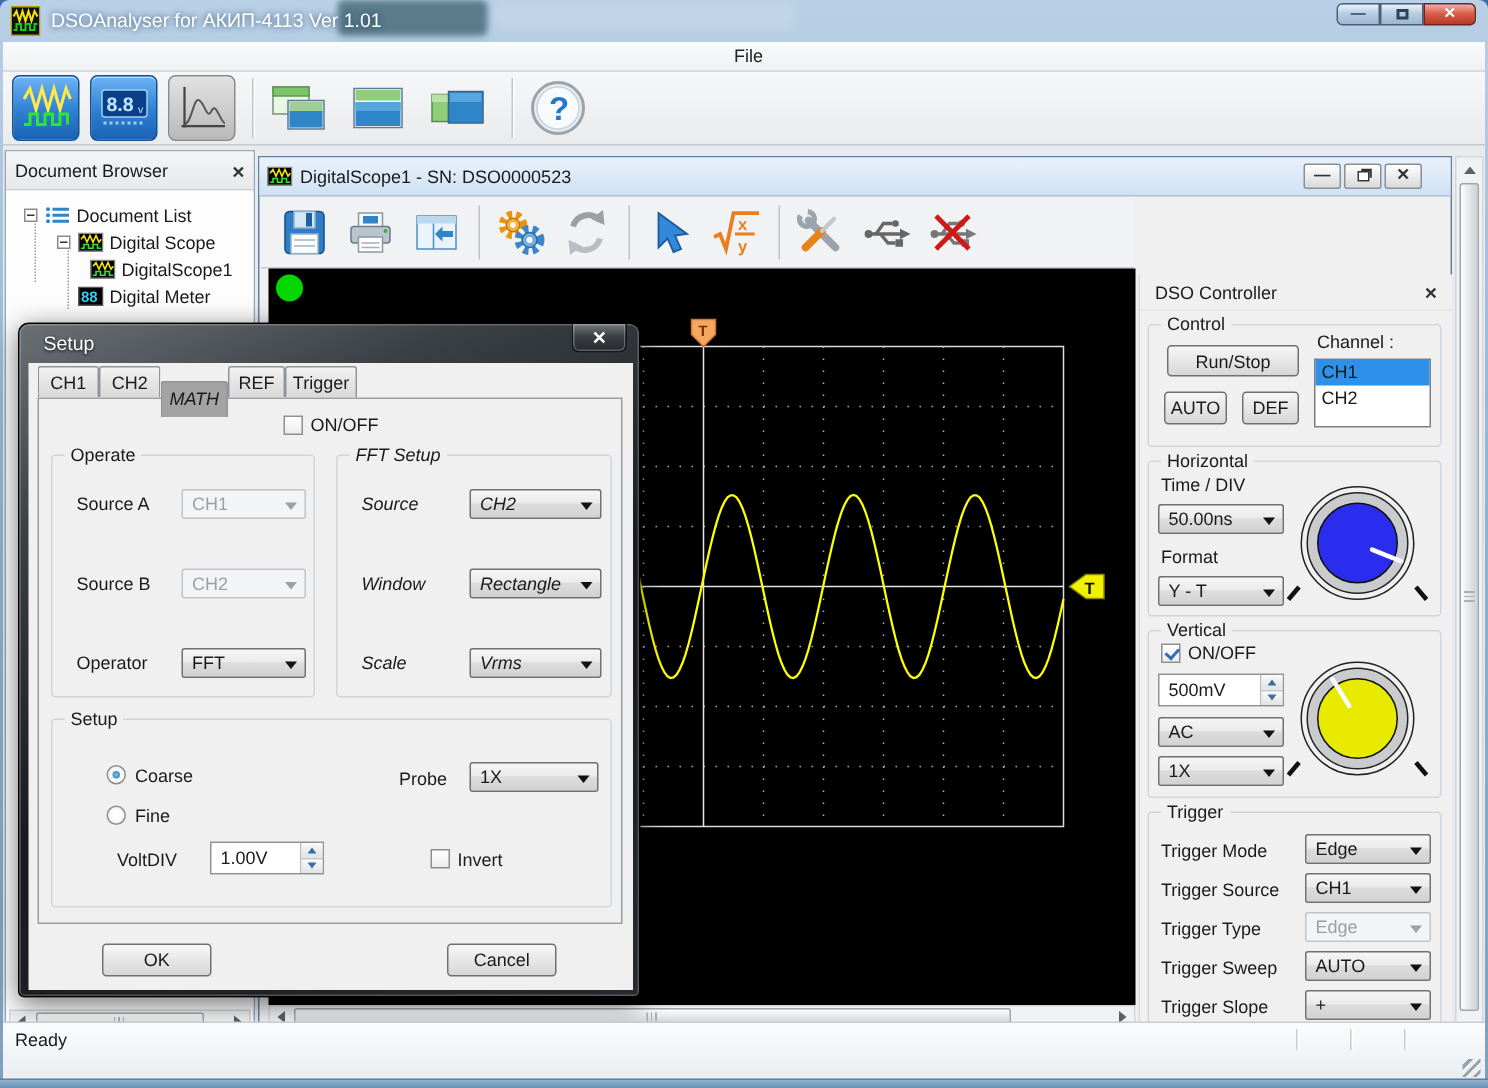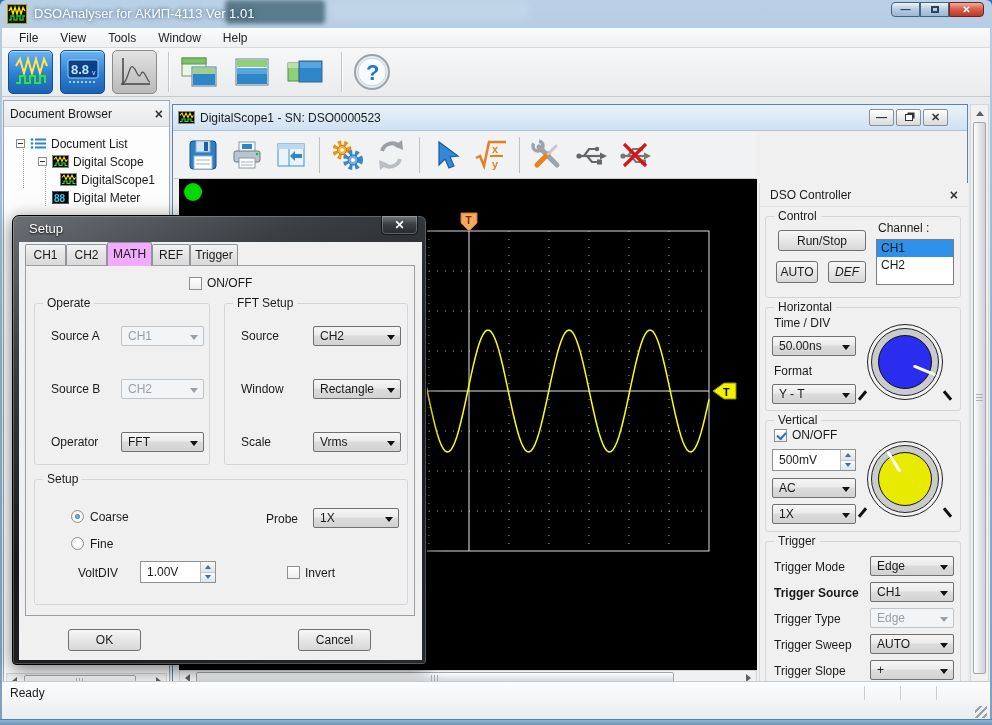--- a/index.html
+++ b/index.html
@@ -16,21 +16,21 @@
   .app-icon{left:7px;top:4px;width:20px;height:20px;}
   .title-text{left:34px;top:6px;color:#fff;font-size:13px;text-shadow:0 0 4px rgba(0,40,80,.8);}
   .win-btns{right:8px;top:2px;height:15px;display:flex;}
   .win-btn{width:29px;height:15px;border:1px solid #44627e;background:linear-gradient(rgba(255,255,255,.75),rgba(185,205,225,.55) 45%,rgba(140,165,190,.6));
            display:flex;align-items:center;justify-content:center;color:#2c4458;font-weight:bold;font-size:10px;line-height:10px;}
   .win-btn:first-child{border-radius:4px 0 0 4px;}
   .win-btn.close{width:35px;border-radius:0 4px 4px 0;background:linear-gradient(#f0b0a2,#d9604c 45%,#b53a28);color:#fff;border-color:#6e2417;}
   .glyph-box{width:8px;height:7px;border:2px solid #2c4458;}
 
   
-  .menubar{left:2px;top:28px;width:988px;height:20px;background:linear-gradient(#fafbfc,#eef0f2);border-bottom:1px solid #d8dadc;display:flex;align-items:center;padding-left:6px;}
+  .menubar{left:2px;top:28px;width:988px;height:20px;background:linear-gradient(#fafbfc,#eef0f2);border-bottom:1px solid #d8dadc;display:flex;align-items:center;padding-left:6px;flex-direction:column;}
   .menu-item{padding:2px 11px;color:#222;}
   .toolbar-main{left:2px;top:48px;width:988px;height:49px;background:linear-gradient(#f6f7f8,#e9ebed);border-bottom:1px solid #c6c8ca;display:flex;align-items:center;padding-left:6px;}
   .tb-big{width:45px;height:44px;border-radius:5px;margin-right:7px;display:flex;align-items:center;justify-content:center;}
   .tb-blue{background:linear-gradient(#6db4f5,#2e7fd2 55%,#1b63b4);border:1px solid #15518f;box-shadow:inset 0 1px 0 rgba(255,255,255,.5);}
   .tb-gray{background:linear-gradient(#e2e2e2,#b9b9b9);border:1px solid #8a8a8a;}
   .tb-flat{width:42px;height:40px;margin-right:11px;display:flex;align-items:center;justify-content:center;}
   .tb-sep{width:1px;height:40px;background:#c3c5c7;margin:0 9px 0 4px;box-shadow:1px 0 0 #fff;}
 
   
   .doc-panel{left:3px;top:100px;width:167px;height:592px;background:#fdfdfd;border:1px solid #93a9bd;}
@@ -114,21 +114,21 @@
   .dialog{left:12px;top:215px;width:415px;height:450px;border:1px solid #000;border-radius:7px 7px 4px 4px;
           background:linear-gradient(155deg,#6a7075 0%,#3a3f44 22%,#17191c 55%,#26292d 100%);
           box-shadow:0 4px 18px rgba(0,0,0,.55), inset 0 0 0 1px rgba(255,255,255,.22);}
   .dlg-title{position:absolute;left:16px;top:5px;color:#fff;font-size:13px;text-shadow:0 1px 2px #000;}
   .dlg-close{position:absolute;right:8px;top:0;width:37px;height:19px;border:1px solid #15171a;border-top:none;border-radius:0 0 5px 5px;
              background:linear-gradient(#74797e,#3c4045 45%,#26292d);color:#fff;display:flex;align-items:center;justify-content:center;
              font-size:12px;font-weight:bold;box-shadow:inset 0 0 0 1px rgba(255,255,255,.25);}
   .dlg-client{position:absolute;left:6px;top:26px;width:403px;height:418px;background:#f0f0f0;}
   .tab{position:absolute;top:2px;height:21px;border:1px solid #8f949b;border-bottom:none;border-radius:2px 2px 0 0;
        background:linear-gradient(#f3f3f3,#e4e4e4 50%,#d9d9d9);text-align:center;line-height:20px;font-size:12px;}
-  .tab.active{top:0;height:24px;background:#f0abfc;z-index:3;line-height:23px;}
+  .tab.active{top:12px;height:24px;background:#a3a3a3;z-index:3;line-height:23px;font-style:italic;}
   .tab-panel{position:absolute;left:6px;top:23px;width:390px;height:351px;border:1px solid #9a9fa6;background:#f0f0f0;}
 
   
   .statusbar{left:2px;top:681px;width:988px;height:40px;background:linear-gradient(#fbfcfd,#e9edf0);border-top:1px solid #c8ccd0;}
   .status-sep{position:absolute;top:4px;width:1px;height:14px;background:#c8ccd0;box-shadow:1px 0 0 #fff;}
   .grip{position:absolute;right:3px;bottom:3px;width:12px;height:12px;
         background:repeating-linear-gradient(135deg,transparent 0 3px,#9aa2a8 3px 5px);}
   .bottom-frame{left:0;top:719px;width:992px;height:6px;background:linear-gradient(#8fb2cf,#6e94b5);border-top:1px solid #5a7f9f;}
 </style>
 </head>
@@ -441,21 +441,21 @@
     <div class="controller">
       <div class="ctrl-head">
         <span>DSO Controller</span>
         <span class="x">×</span>
       </div>
 
       <div class="group" style="left:5px;top:33px;width:196px;height:82px;">
         <span class="legend">Control</span>
         <div class="pushbtn" style="left:12px;top:13px;width:88px;height:21px;">Run/Stop</div>
         <div class="pushbtn" style="left:10px;top:44px;width:42px;height:22px;">AUTO</div>
-        <div class="pushbtn" style="left:62px;top:44px;width:38px;height:22px;font-style:italic;">DEF</div>
+        <div class="pushbtn" style="left:62px;top:44px;width:38px;height:22px;">DEF</div>
         <span class="lbl" style="left:112px;top:4px;">Channel :</span>
         <div class="listbox" style="left:110px;top:22px;width:78px;height:46px;">
           <div class="row sel">CH1</div>
           <div class="row">CH2</div>
         </div>
       </div>
 
       <div class="group" style="left:5px;top:124px;width:196px;height:104px;padding-left:12px;">
         <span class="legend">Horizontal</span>
         <span class="lbl" style="left:8px;top:8px;">Time / DIV</span>
@@ -500,21 +500,21 @@
           <div class="pointer" style="transform:rotate(-122deg) translateX(9px);"></div>
         </div>
       </div>
 
       <div class="group" style="left:5px;top:358px;width:196px;height:144px;">
         <span class="legend">Trigger</span>
         <span class="lbl" style="left:8px;top:18px;">Trigger Mode</span>
         <div class="combo" style="left:104px;top:14px;width:84px;">
           <span>Edge</span><span class="arr"></span>
         </div>
-        <span class="lbl" style="left:8px;top:44px;font-weight:bold;">Trigger Source</span>
+        <span class="lbl" style="left:8px;top:44px;">Trigger Source</span>
         <div class="combo" style="left:104px;top:40px;width:84px;">
           <span>CH1</span><span class="arr"></span>
         </div>
         <span class="lbl" style="left:8px;top:70px;">Trigger Type</span>
         <div class="combo disabled" style="left:104px;top:66px;width:84px;">
           <span>Edge</span><span class="arr"></span>
         </div>
         <span class="lbl" style="left:8px;top:96px;">Trigger Sweep</span>
         <div class="combo" style="left:104px;top:92px;width:84px;">
           <span>AUTO</span><span class="arr"></span>
@@ -560,21 +560,21 @@
           <span class="lbl" style="left:16px;top:78px;">Source B</span>
           <div class="combo disabled" style="left:86px;top:75px;width:83px;">
             <span>CH2</span><span class="arr"></span>
           </div>
           <span class="lbl" style="left:16px;top:131px;">Operator</span>
           <div class="combo" style="left:86px;top:128px;width:83px;">
             <span>FFT</span><span class="arr"></span>
           </div>
         </div>
 
-        <div class="group" style="left:198px;top:37px;width:184px;height:162px;">
+        <div class="group" style="left:198px;top:37px;width:184px;height:162px;font-style:italic;">
           <span class="legend">FFT Setup</span>
           <span class="lbl" style="left:16px;top:25px;">Source</span>
           <div class="combo" style="left:88px;top:22px;width:88px;">
             <span>CH2</span><span class="arr"></span>
           </div>
           <span class="lbl" style="left:16px;top:78px;">Window</span>
           <div class="combo" style="left:88px;top:75px;width:88px;">
             <span>Rectangle</span><span class="arr"></span>
           </div>
           <span class="lbl" style="left:16px;top:131px;">Scale</span>

